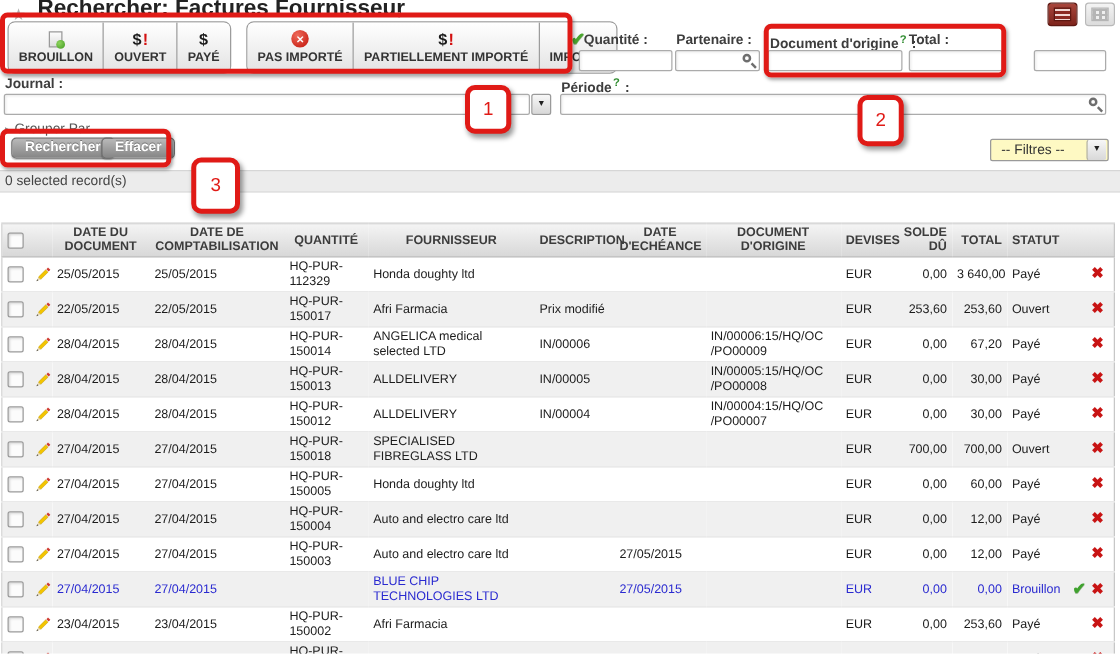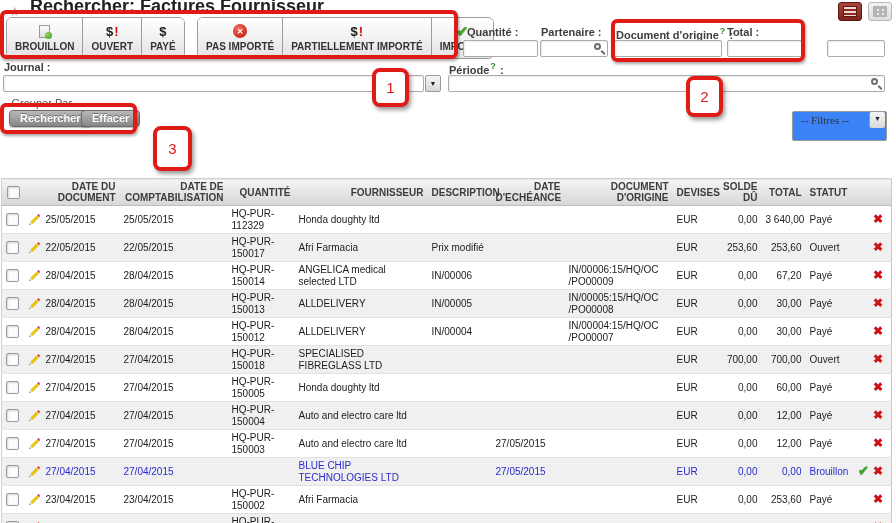--- a/index.html
+++ b/index.html
@@ -51,38 +51,38 @@
   .mag::after { content:''; position:absolute; width:2px; height:5px; background:#6e6e6e; left:6px; top:5px; transform:rotate(-45deg); }
   .dd-btn { position:absolute; width:16px; height:17px; background:linear-gradient(#f7f7f7,#d8d8d8);
     border:1px solid #9a9a9a; border-radius:2px; font-size:7px; color:#222; text-align:center; line-height:15px; cursor:pointer; }
   .groupby { position:absolute; left:4px; top:97px; font-size:11px; color:#555; }
   .groupby .tri { color:#8a8a8a; font-size:9px; margin-right:3px; }
   .gray-btn { background:linear-gradient(#b9b9b9,#868686); border:1px solid #6b6b6b; border-radius:4px;
     color:#fff; font:bold 11px "Liberation Sans",sans-serif; text-shadow:0 -1px 0 rgba(0,0,0,.35);
     padding:1px 10px 2px; cursor:pointer; box-shadow:0 1px 1px rgba(0,0,0,.25); }
   .btn-search { position:absolute; left:9px; top:110px;text-align:right; }
   .btn-clear { position:absolute; left:81px; top:110px; }
-  .filters-select { position:absolute; left:792px; top:111px; width:95px; height:30px; background:#3b82f6;
-    border:1px solid #9a9a9a; border-radius:2px; font-size:11px; color:#333; cursor:pointer;font-family:Liberation Serif, serif; }
+  .filters-select { position:absolute; left:792px; top:111px; width:95px; height:18px; background:#fef9c3;
+    border:1px solid #9a9a9a; border-radius:2px; font-size:11px; color:#333; cursor:pointer; }
   .filters-select .sel-text { position:absolute; left:8px; top:2px; }
   .filters-select .dd-btn { right:1px; top:0px; height:16px; border:1px solid #9a9a9a; border-right:none; border-top:none; border-bottom:none;}
   .selection-bar { position:absolute; left:0; top:136px; width:896px; height:18px; background:#ececec;
     border-top:1px solid #d6d6d6; border-bottom:1px solid #dcdcdc; font-size:11px; color:#444; padding:2px 0 0 4px; }
   
   .list-header { position:absolute; left:0; top:155px; width:896px; height:23px; }
   .model-label { position:absolute; left:4px; top:4px; font-size:12px; font-weight:bold; color:#222; }
   .btn-create { position:absolute; left:57px; top:2px; padding:0px 9px 1px; font-size:11px; }
   .pagination { position:absolute; right:18px; top:6px; font-size:10px; color:#9a9a9a; font-weight:bold; white-space:nowrap; }
   .pagination .pg-arrow { color:#bdbdbd; font-size:8px; margin:0 2px; cursor:pointer; }
   .pagination .pg-label { color:#8d8d8d; margin:0 4px; }
   
   .invoice-table { position:absolute; left:1px; top:178px; width:890px; border-collapse:collapse; table-layout:fixed;
     border-left:1px solid #d0d0d0; border-right:1px solid #c7c7c7; font-size:10px; }
   .invoice-table thead th { background:linear-gradient(#f4f4f4,#d7d7d7); border-top:1px solid #cfcfcf;
-    border-bottom:1px solid #bdbdbd; color:#3c3c3c; font-size:10px; font-weight:bold; text-align:right;
+    border-bottom:1px solid #bdbdbd; color:#3c3c3c; font-size:10px; font-weight:bold; text-align:center;
     padding:2px 4px; vertical-align:middle; line-height:11px; }
   .invoice-table thead th.num, .invoice-table td.num { text-align:right; }
   .invoice-table td { border-bottom:1px solid #e2e2e2; padding:2px 4px; vertical-align:middle; line-height:11.5px;
     color:#1c1c1c; height:24px; overflow:hidden; }
   .invoice-table tr.alt td { background:#f0f0f0; }
   .invoice-table tr.draft td { color:#2a2ad0; }
   .nowrap { white-space:nowrap; }
   .cb { display:inline-block; width:13px; height:13px; background:#fcfcfc; border:1px solid #9a9a9a; border-radius:2px;
     box-shadow:inset 1px 1px 2px rgba(0,0,0,.15); vertical-align:middle; cursor:pointer; }
   .pencil-svg { vertical-align:middle; cursor:pointer; }
@@ -184,20 +184,21 @@
     </div>
 
     <button class="gray-btn btn-search">Rechercher</button>
     <button class="gray-btn btn-clear">Effacer</button>
 
     <div class="filters-select">
       <span class="sel-text">-- Filtres --</span>
       <span class="dd-btn">▼</span>
     </div>
 
+    <div class="selection-bar">0 selected record(s)</div>
   </div>
 
 
   <table class="invoice-table">
     <colgroup>
       <col style="width:22px">
         <col style="width:18px">
         <col style="width:78px">
         <col style="width:108px">
       <col style="width:67px">

